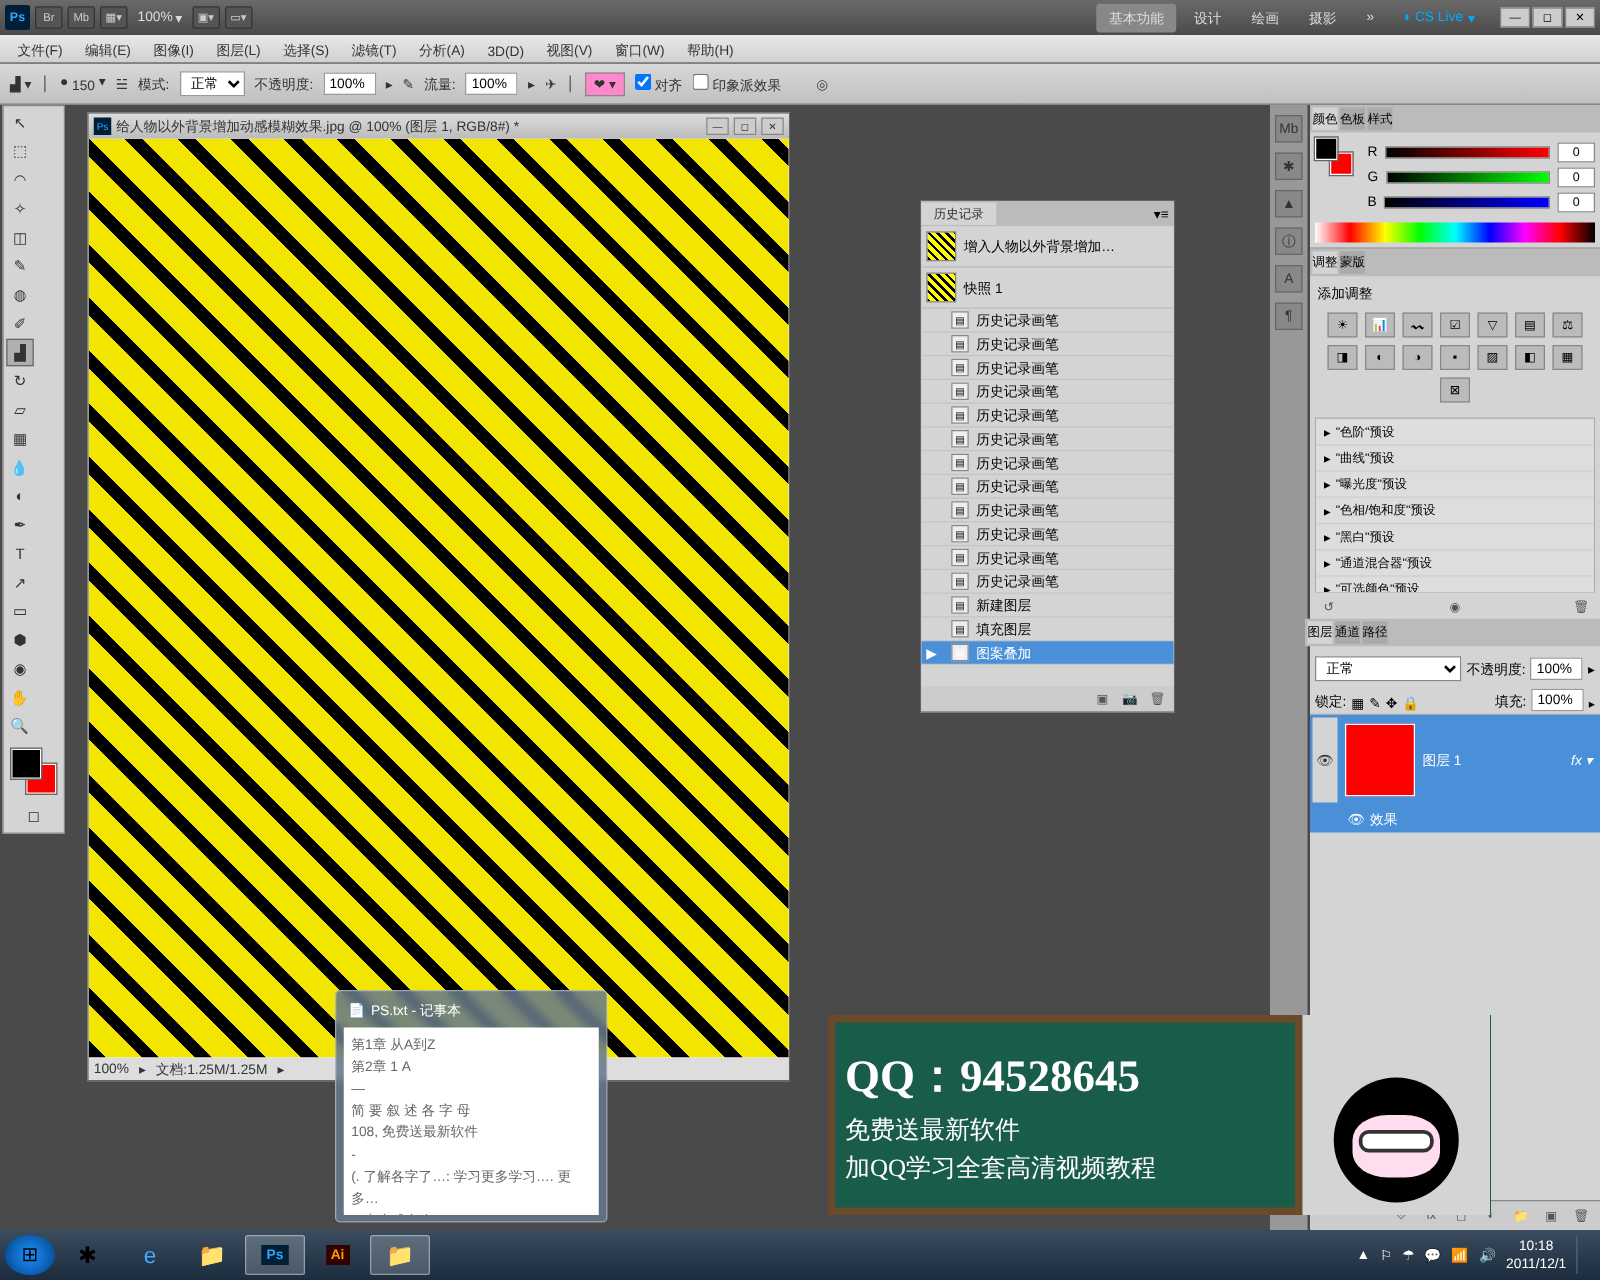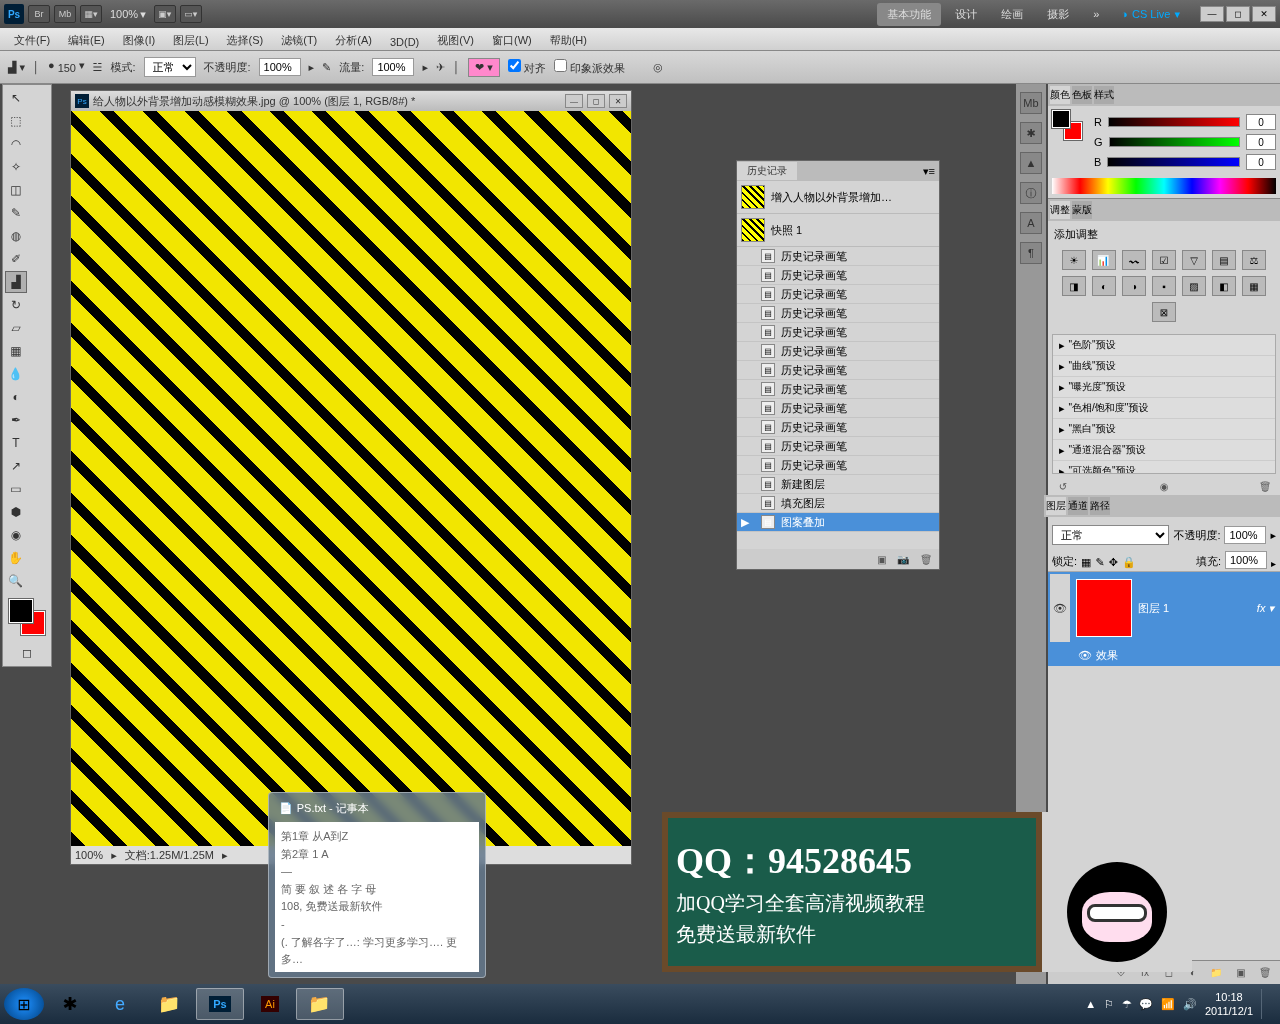--- a/index.html
+++ b/index.html
@@ -447,41 +447,41 @@
       <div>108, 免费送最新软件</div>
       <div>-</div>
       <div>(. 了解各字了…: 学习更多学习…. 更多…</div>
       <div>&amp; 点击成名 如..</div>
   </div>
 </div>
 
 <div class="promo">
   <div class="promo-board">
     <div class="promo-qq">QQ：94528645</div>
+    <div class="promo-text">免费送最新软件</div>
     <div class="promo-text">加QQ学习全套高清视频教程</div>
-    <div class="promo-text">免费送最新软件</div>
   </div>
   <div class="promo-avatar">
     <div class="avatar-head">
         <div class="avatar-face"></div>
         <div class="avatar-glasses"></div>
       </div>
   </div>
 </div>
 
 <div class="taskbar">
   <div class="tb-start">⊞</div>
   <div class="tb-icon">✱</div>
   <div class="tb-icon" style="color:#4af">e</div>
   <div class="tb-icon">📁</div>
   <div class="tb-icon active">
       <span style="background:#001e36;color:#31a8ff;padding:2px 4px;font-size:11px;font-weight:bold">Ps</span>
     </div>
   <div class="tb-icon">
-      <span style="background:#330000;color:#ff9a00;padding:2px 4px;font-size:11px;font-weight:normal">Ai</span>
+      <span style="background:#330000;color:#ff9a00;padding:2px 4px;font-size:11px;font-weight:bold">Ai</span>
     </div>
   <div class="tb-icon active">📁</div>
   <div class="tb-spacer"></div>
   <div class="tb-tray">
     <span>▲</span>
     <span>⚐</span>
     <span>☂</span>
     <span>💬</span>
     <span>📶</span>
     <span>🔊</span>

